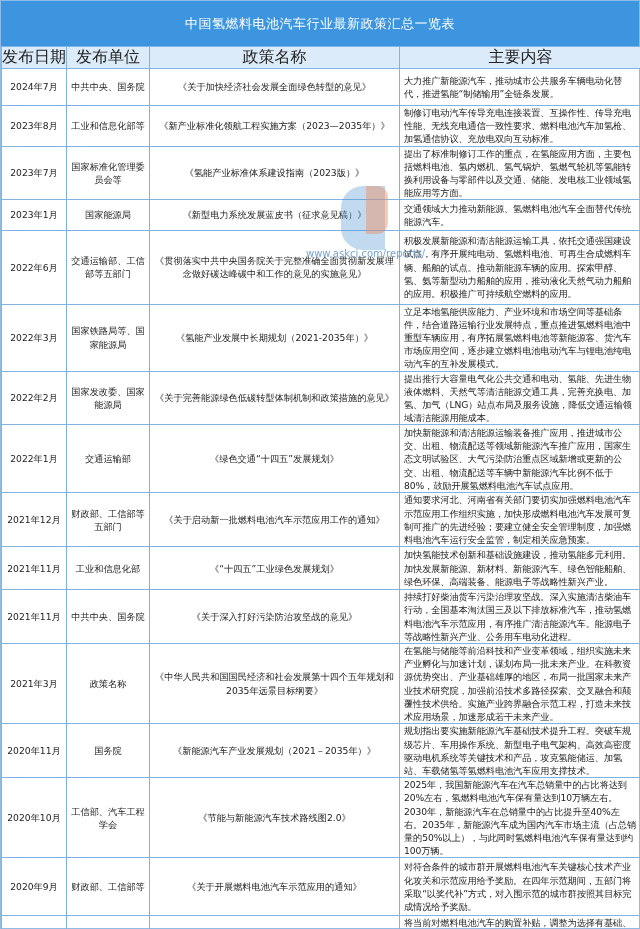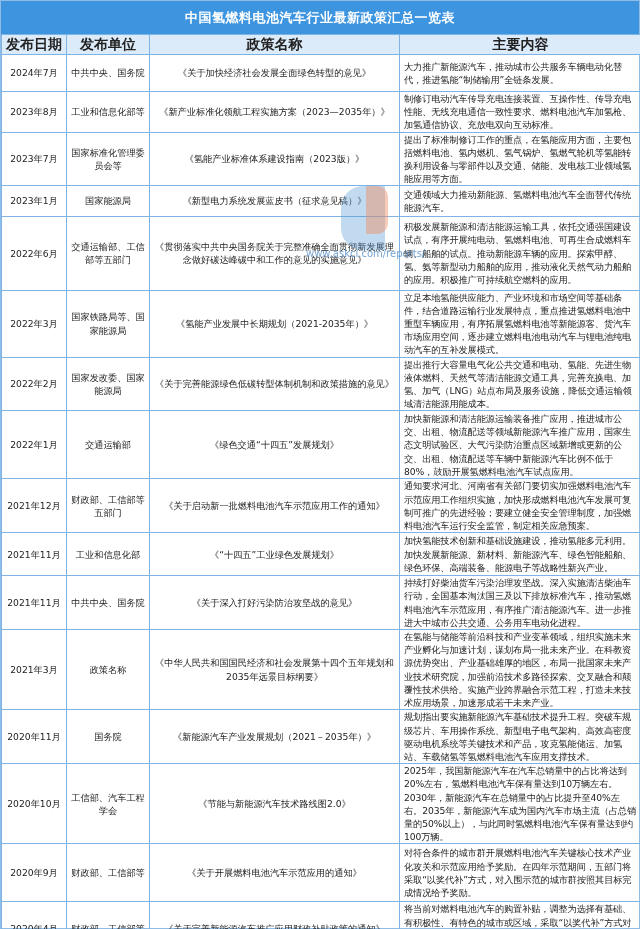--- a/index.html
+++ b/index.html
@@ -1,22 +1,22 @@
 <!DOCTYPE html>
 <html><head>
 <meta charset="utf-8">
 <style>
   * { box-sizing: border-box; margin: 0; padding: 0; }
   html, body { width: 640px; height: 929px; background: #ffffff; overflow: hidden; }
   body { font-family: "DejaVu Sans", sans-serif; color: #1a1a1a; position: relative; }
   .frame { position: absolute; left: 0; top: 0; width: 640px; height: 929px; border: 1px solid #8fbce6; }
-  .title-bar { height: 33px; background: #3d95e0; color: #ffffff; font-family: "DejaVu Serif", serif; font-size: 13px; font-weight: bold; display: flex; align-items: center; justify-content: center; letter-spacing: 0.5px; }
+  .title-bar { height: 45px; background: #3d95e0; color: #ffffff; font-family: "DejaVu Serif", serif; font-size: 13px; font-weight: normal; display: flex; align-items: center; justify-content: center; letter-spacing: 0.5px; }
   table { border-collapse: collapse; width: 640px; table-layout: fixed; }
   col.c1 { width: 65px; } col.c2 { width: 83px; } col.c3 { width: 250px; } col.c4 { width: 242px; }
-  th { background: #dcebf9; height: 20px; font-size: 14px; font-weight: bold; border: 1px solid #7fb3e3; color: #222; }
+  th { background: #dcebf9; height: 20px; font-size: 16px; font-weight: normal; border: 1px solid #7fb3e3; color: #222; }
   td { border: 1px solid #7fb3e3; font-size: 9.2px; line-height: 13.2px; vertical-align: middle; color: #222; }
   td.date, td.org, td.name { text-align: center; padding: 8px 3px; }
   td.content { text-align: left; padding: 0 4px; letter-spacing: -0.1px; }
   .watermark { position: absolute; left: 305px; top: 185px; width: 110px; height: 100px; pointer-events: none; }
   .wm-c { position: absolute; left: 35px; top: 0; width: 44px; height: 64px; border-radius: 22px 0 0 22px; background: rgba(80,150,210,0.35); }
   .wm-r { position: absolute; left: 60px; top: 0; width: 22px; height: 48px; background: rgba(240,140,100,0.45); border-radius: 0 11px 11px 0; }
   .wm-url { position: absolute; left: 0; top: 62px; font-size: 10px; color: rgba(80,140,200,0.8); font-family: "DejaVu Sans", sans-serif; white-space: nowrap; }
 </style>
 </head>
 <body>
@@ -96,21 +96,21 @@
       <tr style="height:43px">
         <td class="date">2021年11月</td>
         <td class="org">工业和信息化部</td>
         <td class="name">《“十四五”工业绿色发展规划》</td>
         <td class="content">加快氢能技术创新和基础设施建设，推动氢能多元利用。加快发展新能源、新材料、新能源汽车、绿色智能船舶、绿色环保、高端装备、能源电子等战略性新兴产业。</td>
       </tr>
       <tr style="height:52px">
         <td class="date">2021年11月</td>
         <td class="org">中共中央、国务院</td>
         <td class="name">《关于深入打好污染防治攻坚战的意见》</td>
-        <td class="content">持续打好柴油货车污染治理攻坚战。深入实施清洁柴油车行动，全国基本淘汰国三及以下排放标准汽车，推动氢燃料电池汽车示范应用，有序推广清洁能源汽车。进一步推进大中城市公共交通、公务用车电动化进程。</td>
+        <td class="content">持续打好柴油货车污染治理攻坚战。深入实施清洁柴油车行动，全国基本淘汰国三及以下排放标准汽车，推动氢燃料电池汽车示范应用，有序推广清洁能源汽车。能源电子等战略性新兴产业、公务用车电动化进程。</td>
       </tr>
       <tr style="height:74px">
         <td class="date">2021年3月</td>
         <td class="org">政策名称</td>
         <td class="name">《中华人民共和国国民经济和社会发展第十四个五年规划和2035年远景目标纲要》</td>
         <td class="content">在氢能与储能等前沿科技和产业变革领域，组织实施未来产业孵化与加速计划，谋划布局一批未来产业。在科教资源优势突出、产业基础雄厚的地区，布局一批国家未来产业技术研究院，加强前沿技术多路径探索、交叉融合和颠覆性技术供给。实施产业跨界融合示范工程，打造未来技术应用场景，加速形成若干未来产业。</td>
       </tr>
       <tr style="height:53px">
         <td class="date">2020年11月</td>
         <td class="org">国务院</td>

